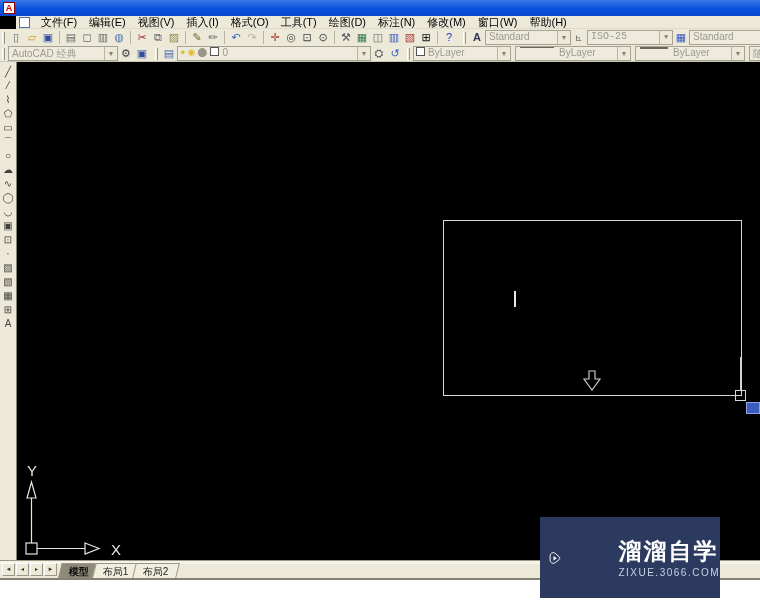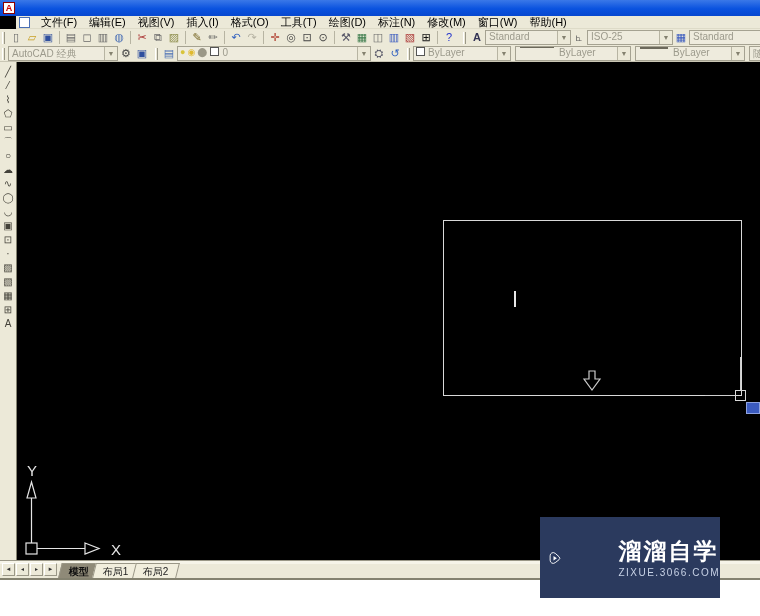--- a/index.html
+++ b/index.html
@@ -150,21 +150,21 @@
         <span class="tbicon" style="color: rgb(17, 17, 17);">⊞</span>
         <span class="tbicon sep" style="color: rgb(34, 51, 204);">?</span>
       </div>
     <div class="handle" style="margin-left:6px;"></div>
     <span class="tbicon" style="color:#335;font-weight:bold;">A</span>
     <div class="combo" style="width:86px;">
       <span class="val">Standard</span>
       <span class="btn">▼</span>
     </div>
     <span class="tbicon" style="color:#555;">⦜</span>
-    <div class="combo" style="width:86px;">
+    <div class="combo" style="width:86px;font-family:Liberation Mono, monospace;">
       <span class="val">ISO-25</span>
       <span class="btn">▼</span>
     </div>
     <span class="tbicon" style="color:#3a5abf;">▦</span>
     <div class="combo" style="width:86px;">
       <span class="val">Standard</span>
 
     </div>
   </div>
 

